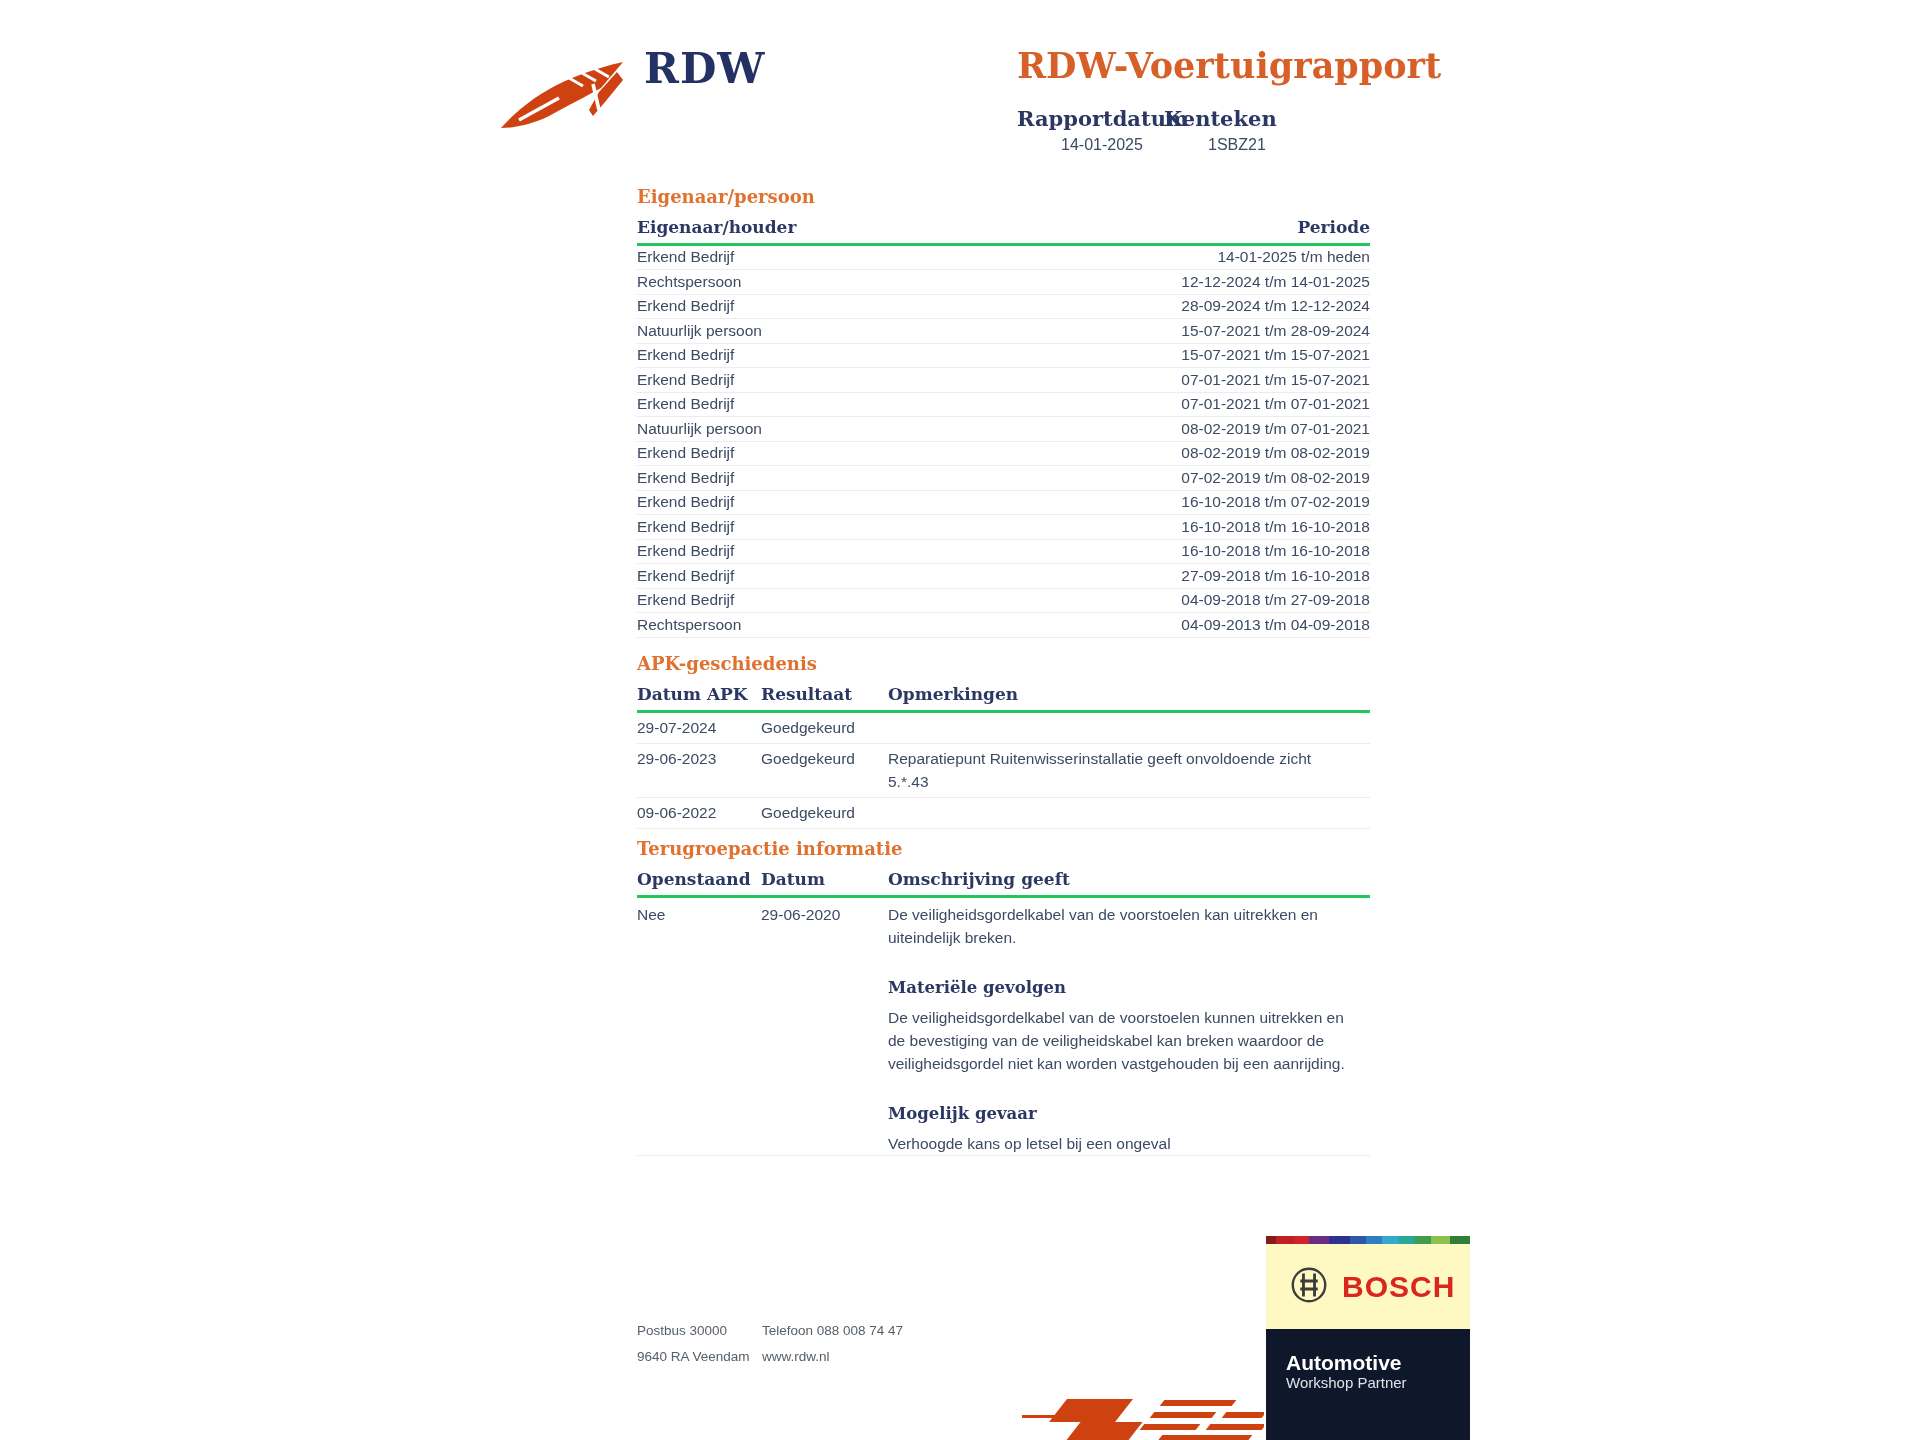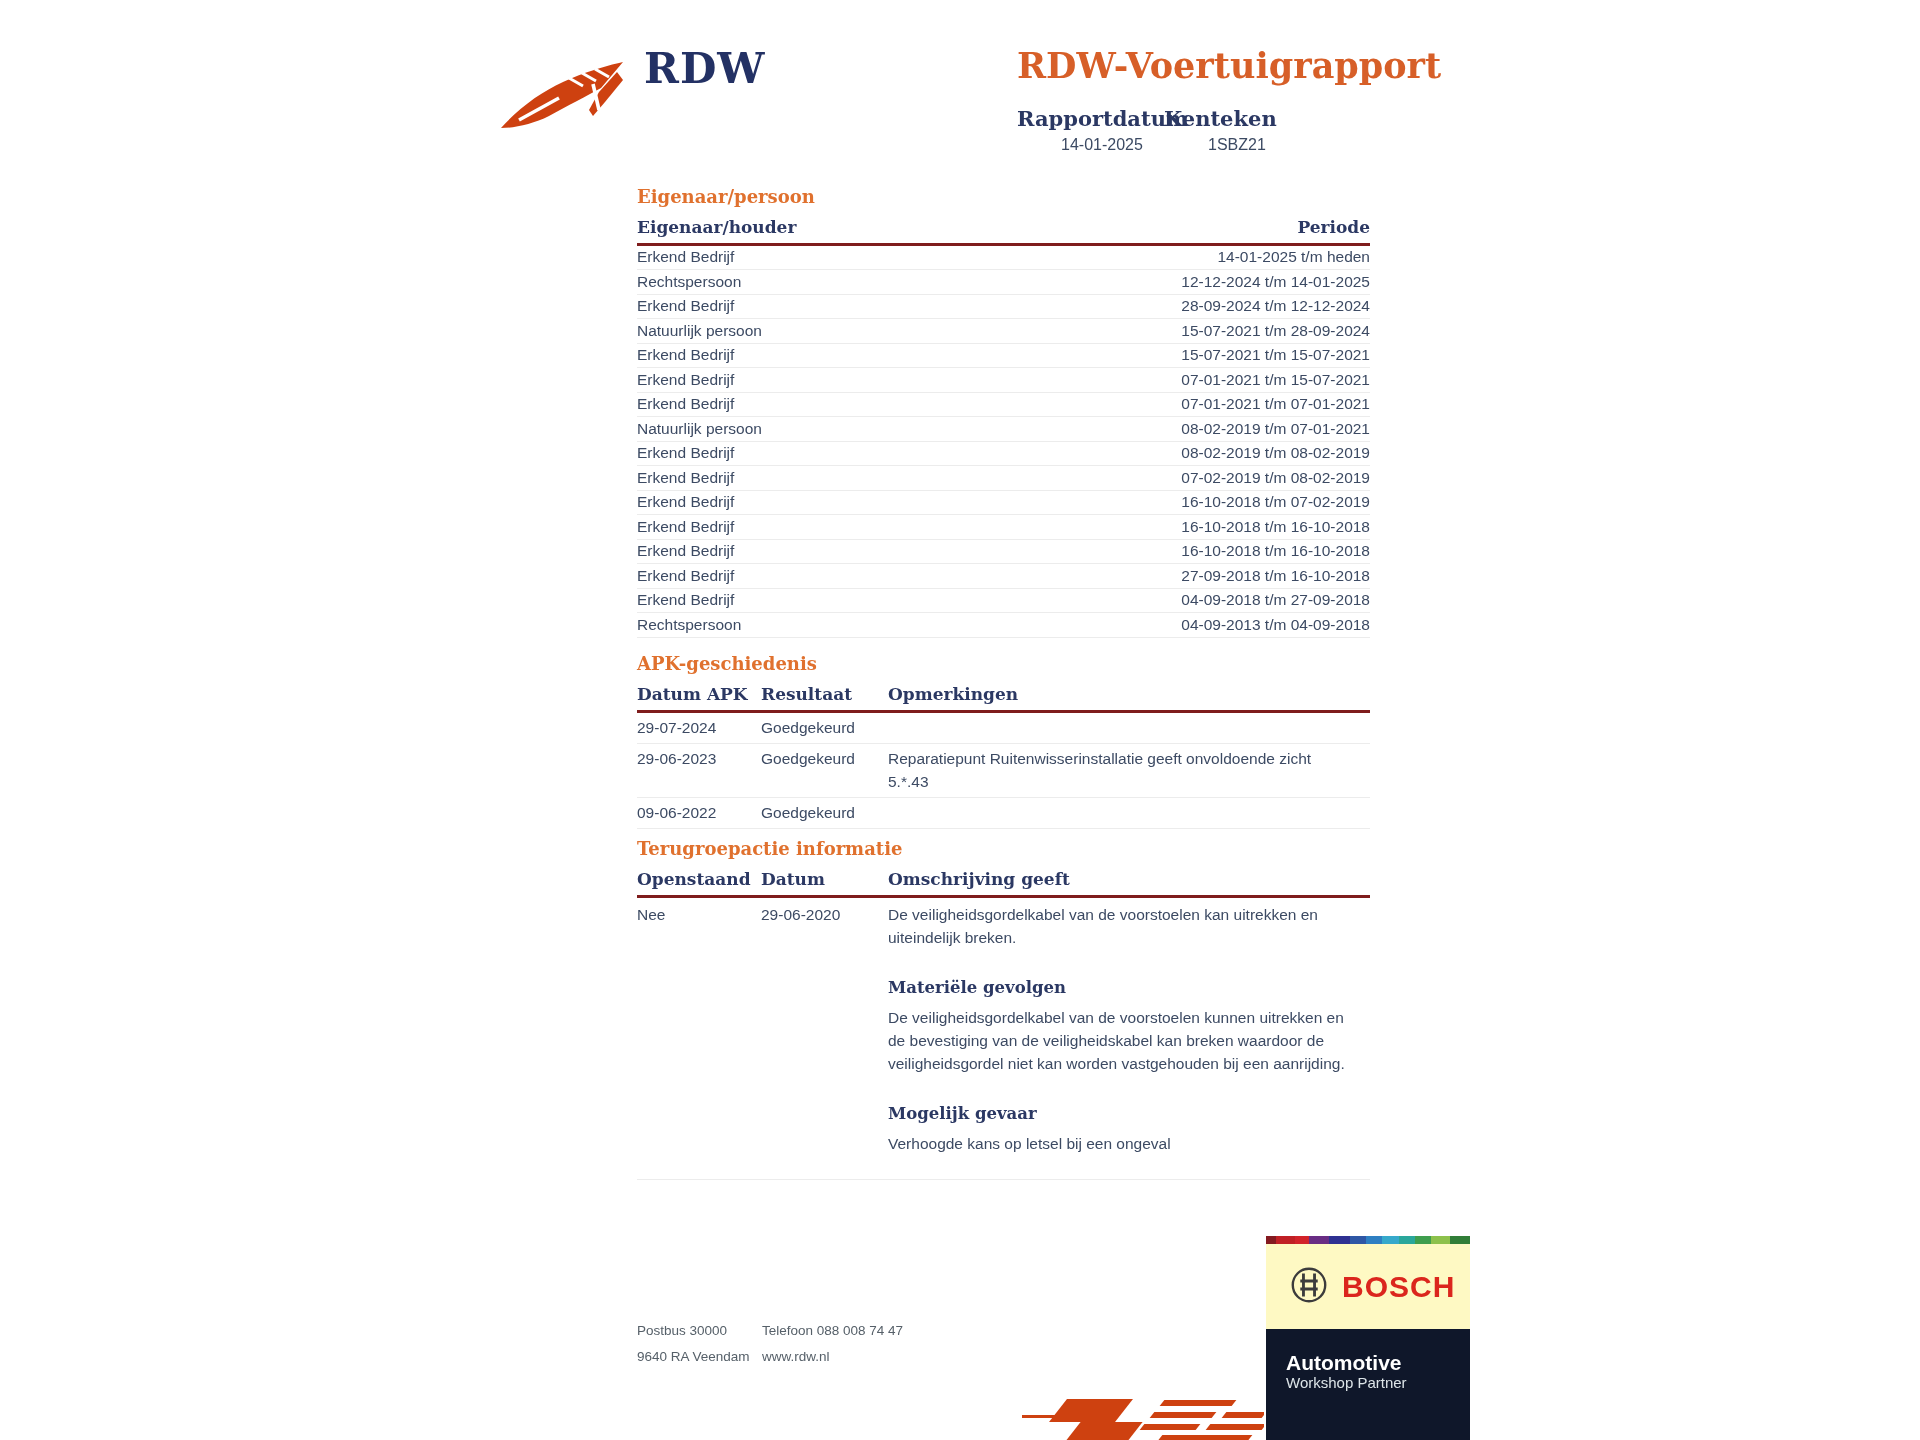--- a/index.html
+++ b/index.html
@@ -19,38 +19,38 @@
   #report-title{
     position:absolute;left:1017px;top:48px;font-size:35px;color:#D75F28;line-height:1;
   }
   #report-meta{position:absolute;left:1017px;top:106px;display:grid;grid-template-columns:147px auto;grid-row-gap:5px;}
   .meta-label{font-size:21px;color:#2B3863;}
   .meta-value{font-size:16px;color:#3C4A63;margin-left:44px;}
 
   
   .section-title{font-size:18px;color:#E0712E;margin:0 0 9px 0;line-height:1.2;}
   .navyhead{color:#2B3863;font-size:17px;}
-  .orange-rule{border-bottom:3px solid #7f1d1d;}
+  .orange-rule{border-bottom:3px solid #22c55e;}
 
   
   #owners{position:absolute;left:637px;top:186px;width:733px;}
   #owners .thead{display:flex;justify-content:space-between;padding-bottom:6px;}
   .orow{display:flex;justify-content:space-between;align-items:center;height:23.5px;
         border-bottom:1px solid #ECECEC;font-size:15.5px;color:#3C4A63;}
 
   
   #apk{position:absolute;left:637px;top:653px;width:733px;}
   .grid3{display:grid;grid-template-columns:124px 127px 1fr;}
   #apk .thead{padding-bottom:6px;}
   .arow{font-size:15.5px;color:#3C4A63;line-height:23px;padding:3px 0 4px 0;
         border-bottom:1px solid #ECECEC;}
   .remark{max-width:460px;}
 
   
-  #recall{position:absolute;left:637px;top:838px;width:733px;padding-bottom:24px;border-bottom:1px solid #ECECEC;}
+  #recall{position:absolute;left:637px;top:838px;width:733px;padding-bottom:0;border-bottom:1px solid #ECECEC;}
   #recall .thead{padding-bottom:6px;}
   .rrow{font-size:15.5px;color:#3C4A63;line-height:23px;padding-top:5px;}
   .rbody{max-width:460px;}
   .subhead{font-size:16.5px;color:#2B3863;margin:27px 0 7px 0;font-family:"DejaVu Serif",serif;font-weight:bold;}
 
   
   #footer{position:absolute;left:637px;top:1318px;display:grid;grid-template-columns:125px auto;
           font-size:13.5px;color:#566069;line-height:26px;grid-column-gap:0;}
 
   

